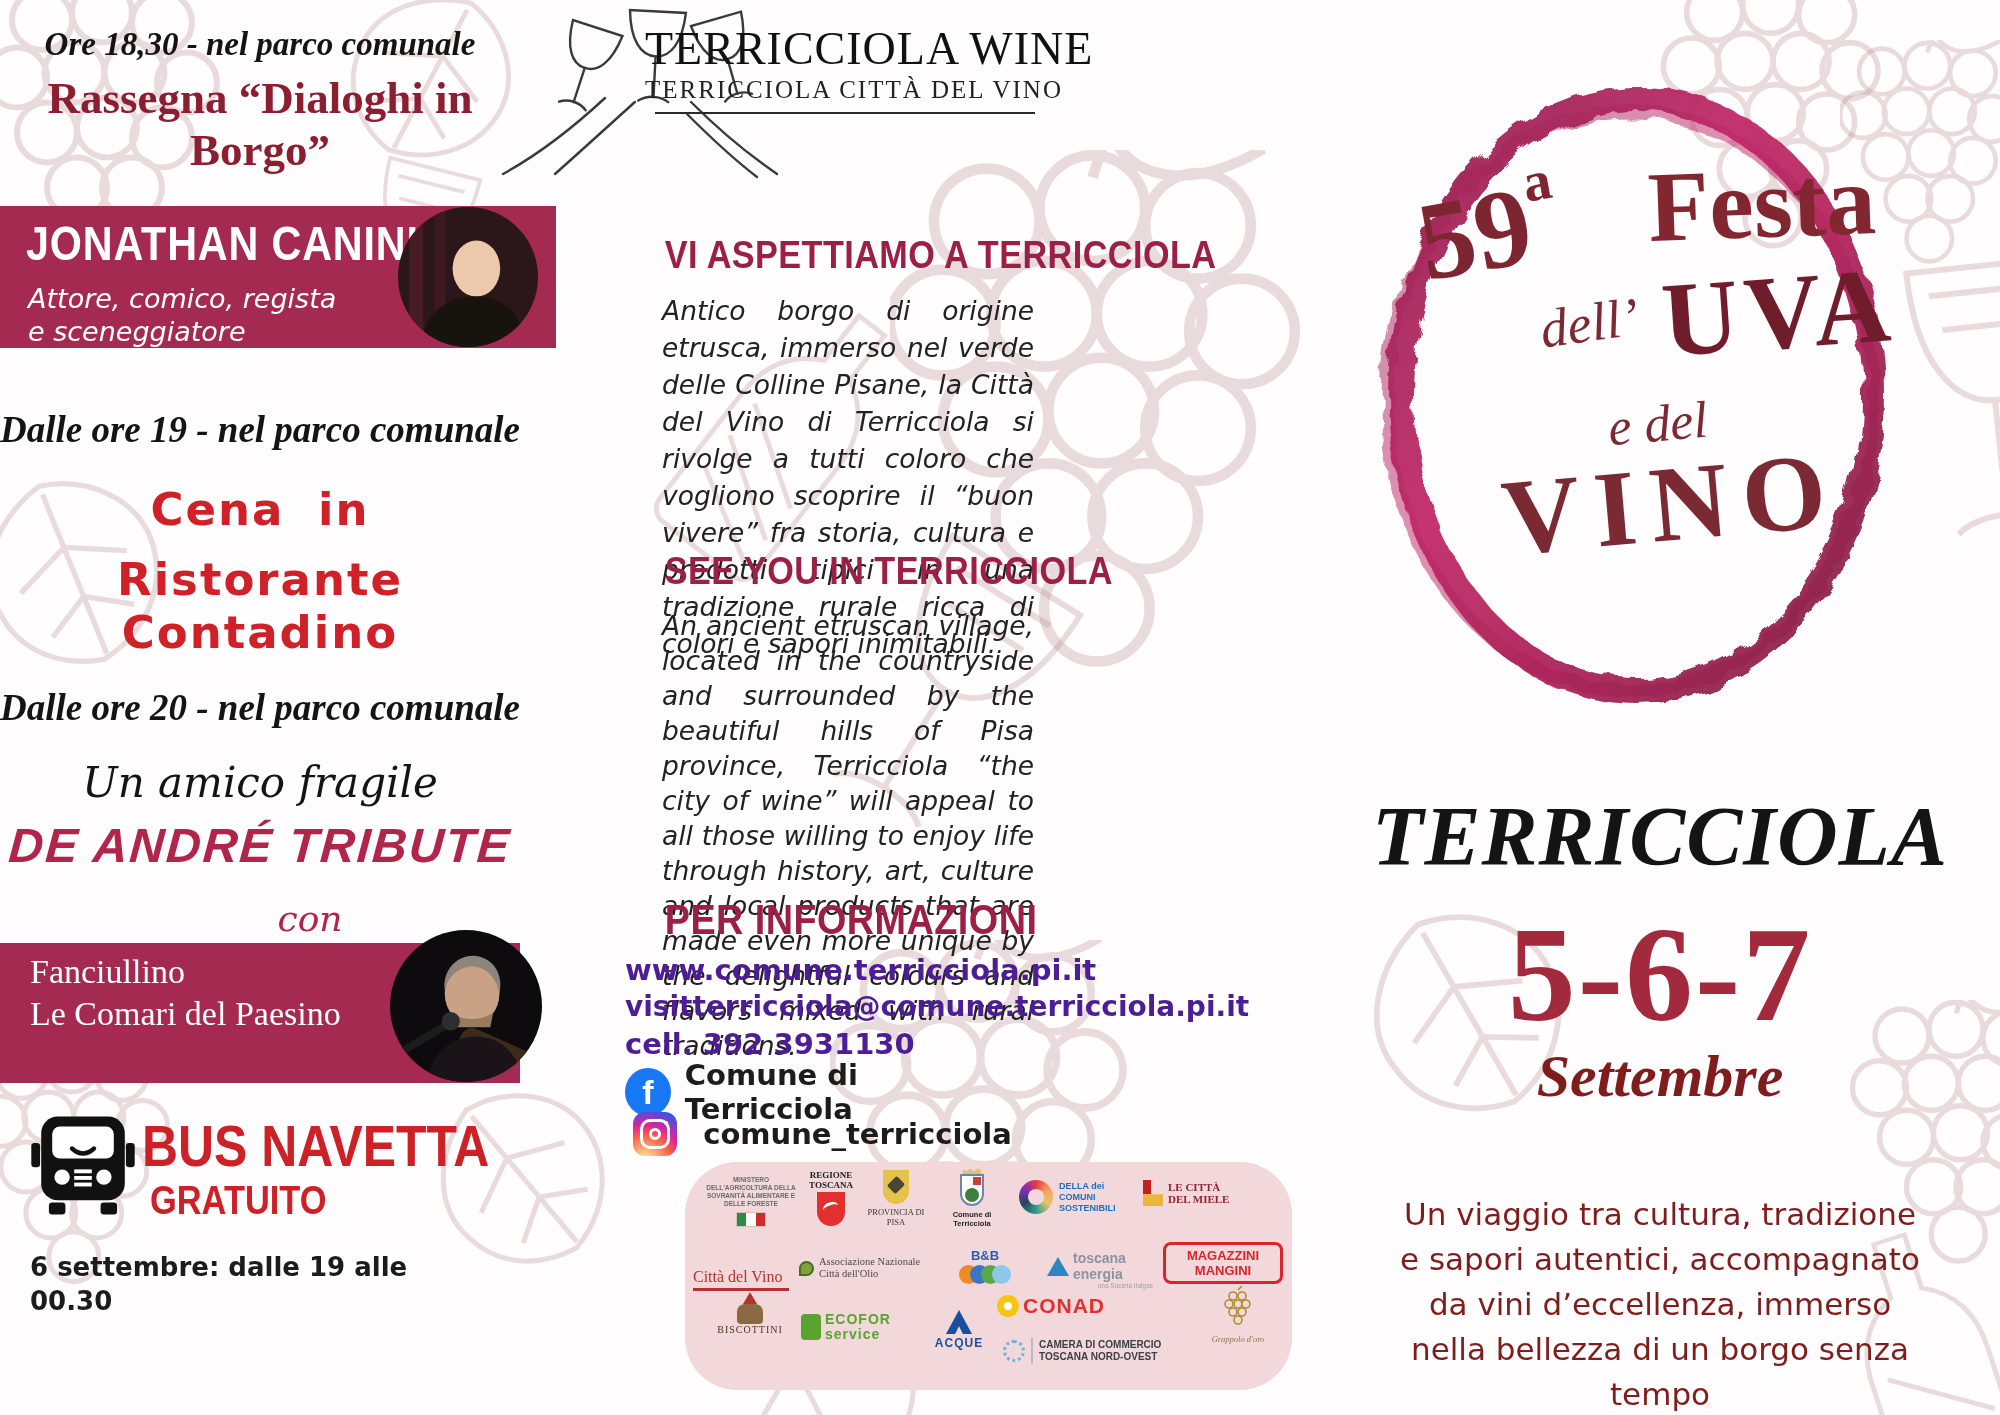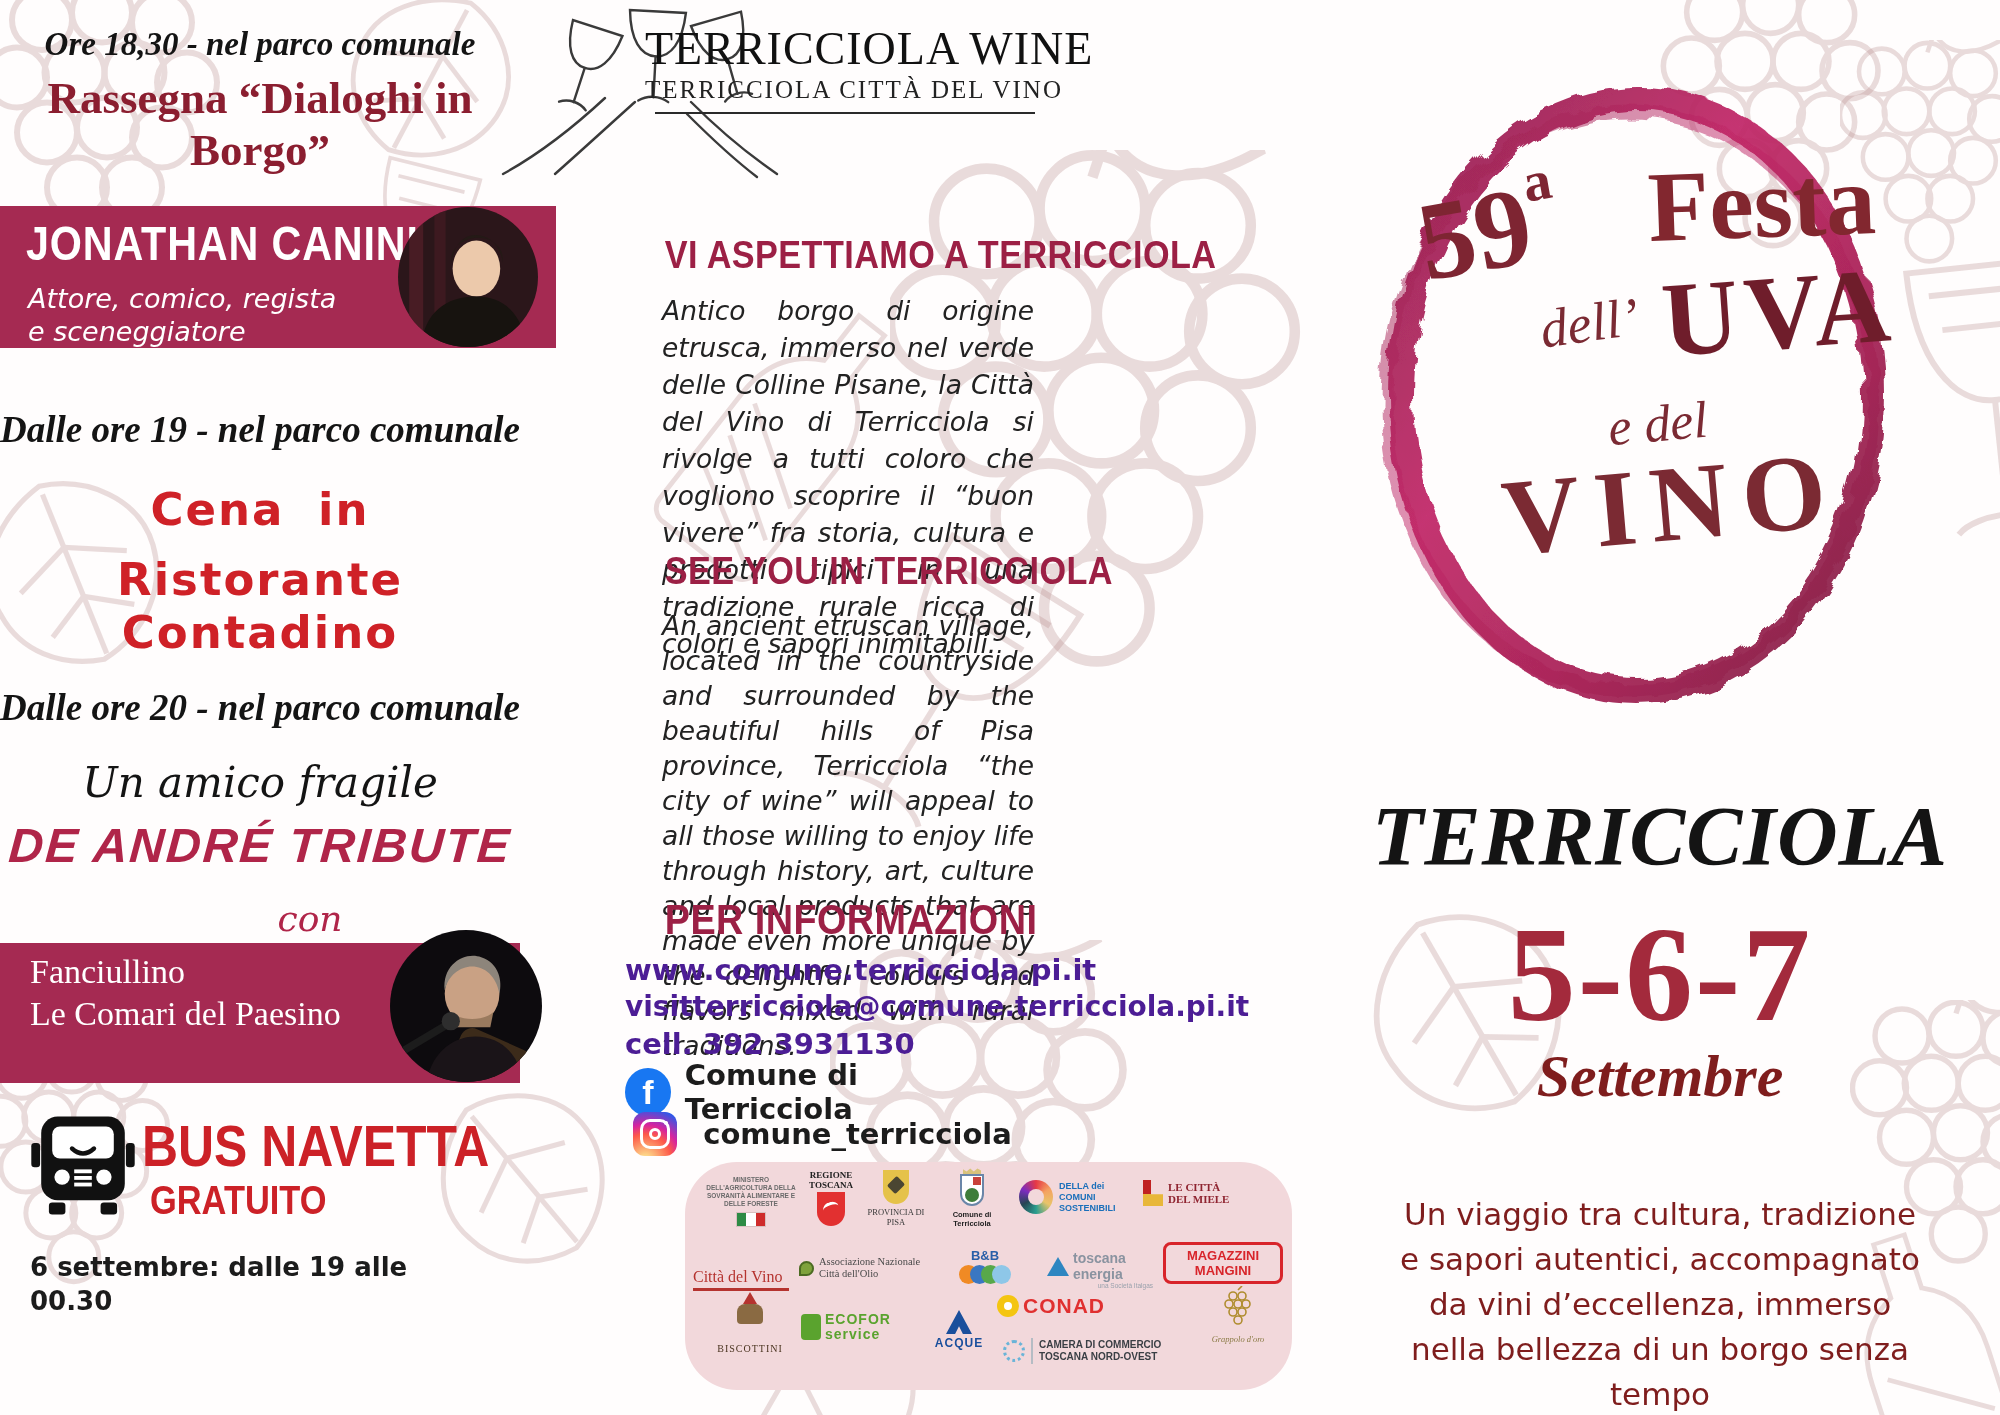--- a/index.html
+++ b/index.html
@@ -344,21 +344,21 @@
   </div>
 
   <div class="abs logo" style="left:478px;top:80px;width:120px">
     <span class="mangini-box" style="display:block">MAGAZZINI MANGINI</span>
   </div>
 
   <div class="abs logo ctr" style="left:28px;top:142px;width:74px">
     <span class="eleph" style="display:block">
         <i></i>
       </span>
-    <span class="lbl ser" style="font-size:10px;color:#4a3420;letter-spacing:1px;margin-top:19px">BISCOTTINI</span>
+    <span class="lbl ser" style="font-size:10px;color:#4a3420;letter-spacing:1px;margin-top:0">BISCOTTINI</span>
   </div>
 
   <div class="abs logo" style="left:116px;top:150px;width:122px;display:flex;align-items:center">
     <span class="eco-e"></span>
     <span class="lbl" style="font-size:14px;font-weight:800;color:#5aa32e;letter-spacing:1px;line-height:15px">ECOFOR service</span>
   </div>
 
   <div class="abs logo ctr" style="left:242px;top:148px;width:64px">
     <span class="acq-tri" style="display:block"></span>
     <span class="lbl" style="font-size:12px;font-weight:800;color:#1a4f9c;letter-spacing:1px">ACQUE</span>

